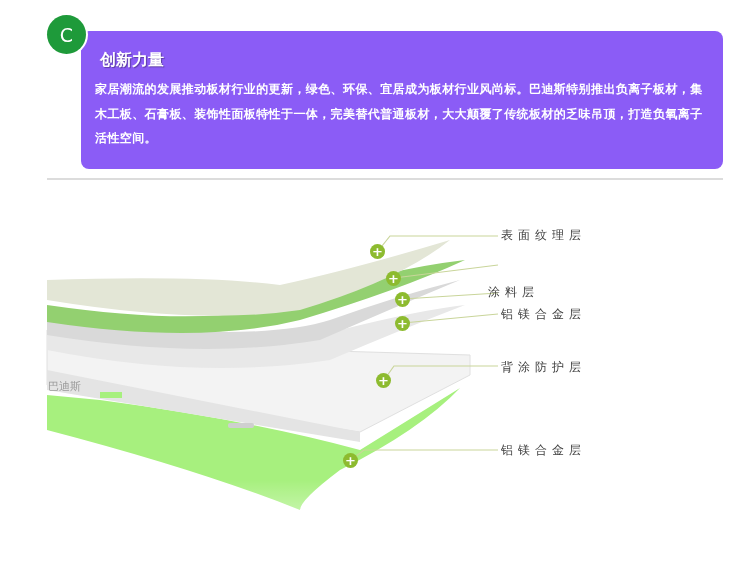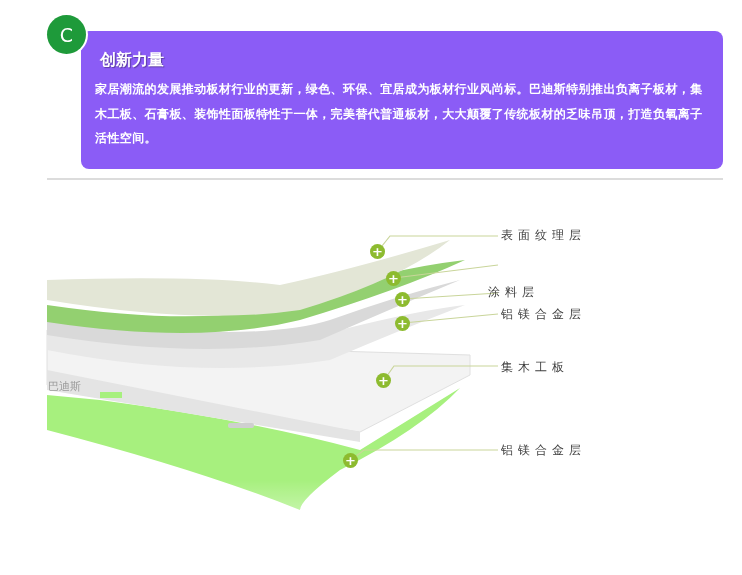--- a/index.html
+++ b/index.html
@@ -73,15 +73,15 @@
   <span class="plus" style="left:370px;top:54px">+</span>
   <span class="plus" style="left:386px;top:81px">+</span>
   <span class="plus" style="left:395px;top:102px">+</span>
   <span class="plus" style="left:395px;top:126px">+</span>
   <span class="plus" style="left:376px;top:183px">+</span>
   <span class="plus" style="left:343px;top:263px">+</span>
 
   <span class="label" style="left:501px;top:37px">表面纹理层</span>
   <span class="label" style="left:488px;top:94px">涂料层</span>
   <span class="label" style="left:501px;top:116px">铝镁合金层</span>
-  <span class="label" style="left:501px;top:169px">集木工板</span>
+  <span class="label" style="left:501px;top:169px">背涂防护层</span>
   <span class="label" style="left:501px;top:252px">铝镁合金层</span>
 </div>
 
 </body></html>

